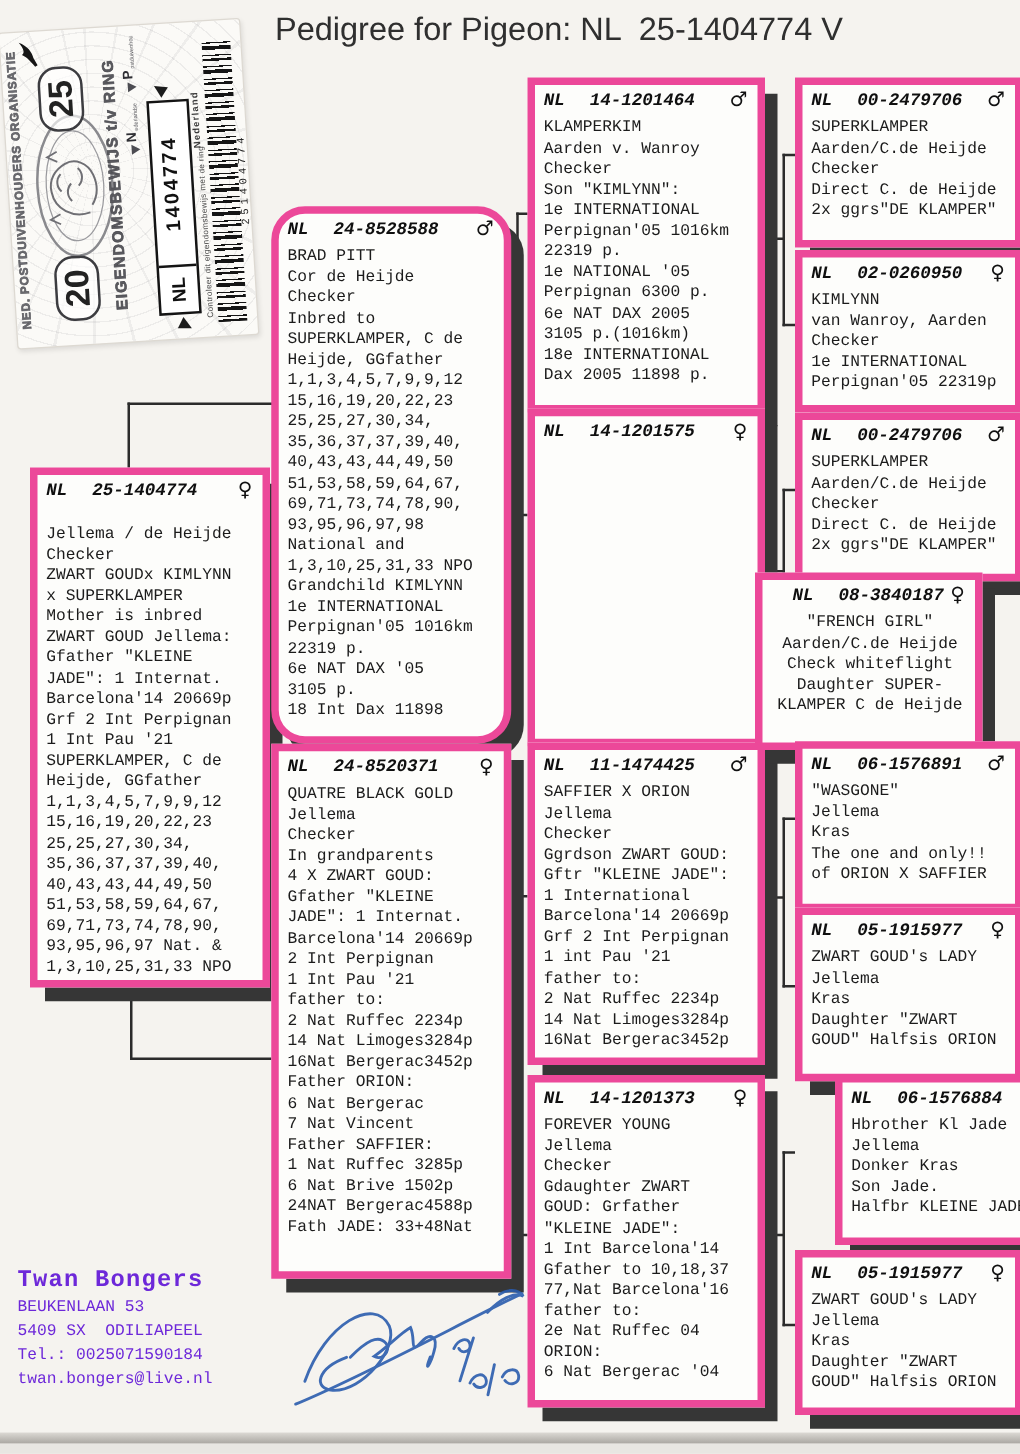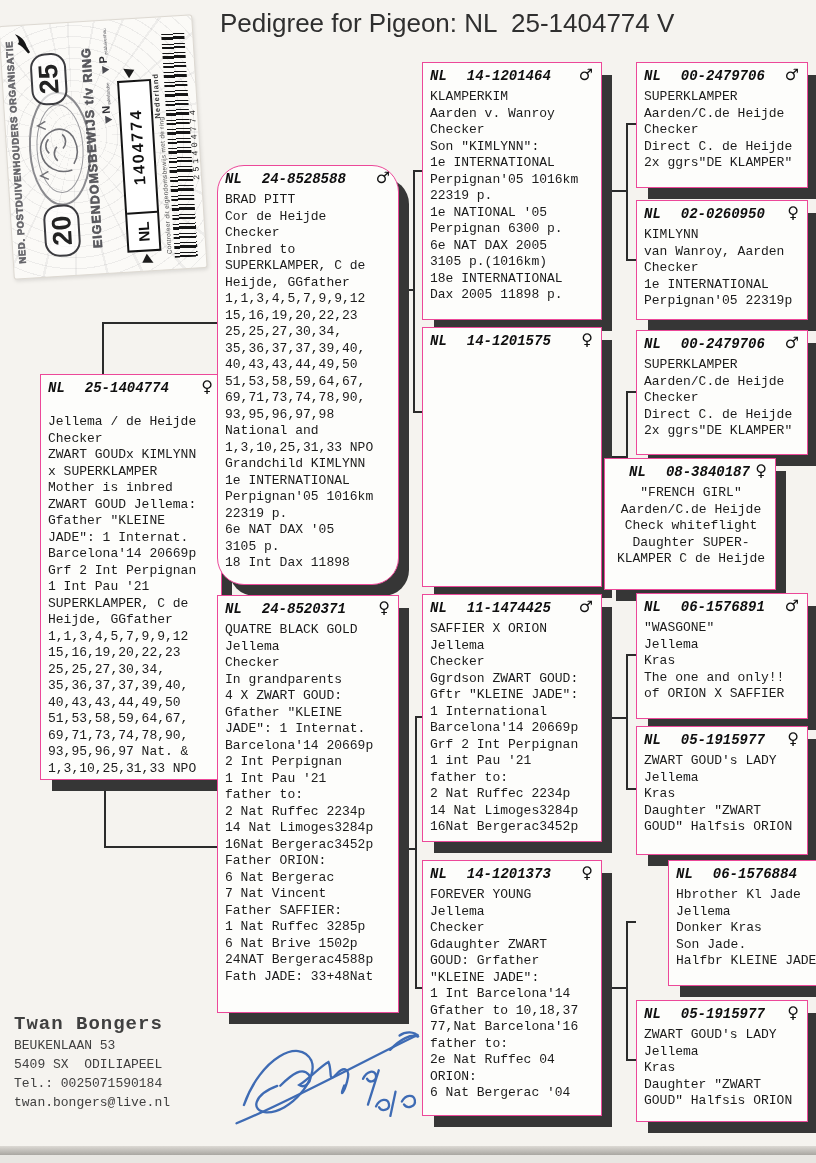--- a/index.html
+++ b/index.html
@@ -3,21 +3,21 @@
 <meta charset="utf-8">
 <style>
   html,body{margin:0;padding:0;}
   body{font-family:"Liberation Sans",sans-serif;background:#e8e6e2;}
   .page{position:relative;width:816px;height:1155px;overflow:hidden;background:#f5f3ef;}
 
   .title{position:absolute;left:220px;top:7px;font:26px/32px "Liberation Sans",sans-serif;
          color:#2f2f2f;white-space:pre;}
 
   
-  .pbox{position:absolute;background:#fdfdfb;border:1px solid #ec4899;
+  .pbox{position:absolute;background:#fdfdfb;border:6px solid #ec4899;
         box-shadow:11px 12px 0 -1px #363636;z-index:2;}
   .pbox-head{position:relative;padding:5px 8px 1px 7px;
         font:italic 700 14px/17px "Liberation Mono",monospace;color:#0f0f0f;}
   .pbox-country{margin-right:20px;}
   .pbox-sex{position:absolute;right:8px;top:3px;font-family:"DejaVu Sans",sans-serif;
         font-size:16px;font-weight:700;color:#111;}
   .pbox-body{padding:3px 5px 0 7px;font:13px/16.5px "Liberation Mono",monospace;
         color:#1b1b1b;white-space:pre;}
   .pbox.subject .pbox-body{padding-top:16px;font-family:Liberation Mono, monospace;}
 
@@ -67,21 +67,21 @@
   .npo-rest{font:4.5px/5px "Liberation Sans",sans-serif;color:#55555a;max-width:26px;overflow:hidden;}
   .st-arrow{position:absolute;width:0;height:0;}
   .st-arrow.a1{left:194px;top:118px;border-left:5px solid transparent;border-right:5px solid transparent;
         border-bottom:10px solid #1c1c1c;transform:rotate(35deg);}
   .st-arrow.a2{left:4px;top:128px;border-left:5px solid transparent;border-right:5px solid transparent;
         border-top:10px solid #1c1c1c;transform:rotate(30deg);}
   .st-bird{position:absolute;left:222px;top:12px;}
   .st-emblem{position:absolute;left:66px;top:18px;}
 
   
-  .contact{position:absolute;left:14px;top:1012px;color:#404040;}
+  .contact{position:absolute;left:14px;top:1012px;color:#6d28d9;}
   .contact-name{font:700 19px/24px "Liberation Mono",monospace;letter-spacing:1px;white-space:pre;}
   .contact-line{font:13px/19px "Liberation Mono",monospace;white-space:pre;}
 
   
   .footer{position:absolute;right:4px;top:1175px;display:flex;gap:18px;
         font:italic 11.5px "Liberation Mono",monospace;color:#63625e;white-space:pre;}
 
   .signature{position:absolute;left:225px;top:1022px;z-index:4;transform:rotate(-2deg);}
 
   .scan-bottom{position:absolute;left:0;right:0;bottom:0;height:9px;
@@ -166,21 +166,21 @@
   <div class="conn" style="left:598px;top:717px;width:29px;height:2px;"></div>
   <div class="conn" style="left:626px;top:654px;width:2px;height:136px;"></div>
   <div class="conn" style="left:626px;top:654px;width:10px;height:2px;"></div>
   <div class="conn" style="left:626px;top:788px;width:10px;height:2px;"></div>
 
   <div class="conn" style="left:598px;top:987px;width:29px;height:2px;"></div>
   <div class="conn" style="left:626px;top:921px;width:2px;height:140px;"></div>
   <div class="conn" style="left:626px;top:921px;width:10px;height:2px;"></div>
   <div class="conn" style="left:626px;top:1059px;width:10px;height:2px;"></div>
 
-  <div class="pbox subject" style="left:40px;top:374px;width:180px;height:404px;">
+  <div class="pbox subject" style="left:24px;top:374px;width:180px;height:404px;">
     <div class="pbox-head">
       <span class="pbox-country">NL</span><span class="pbox-ring">25-1404774</span>
       <span class="pbox-sex">♀</span>
     </div>
     <div class="pbox-body">Jellema / de Heijde
 Checker
 ZWART GOUDx KIMLYNN
 x SUPERKLAMPER
 Mother is inbred
 ZWART GOUD Jellema:

